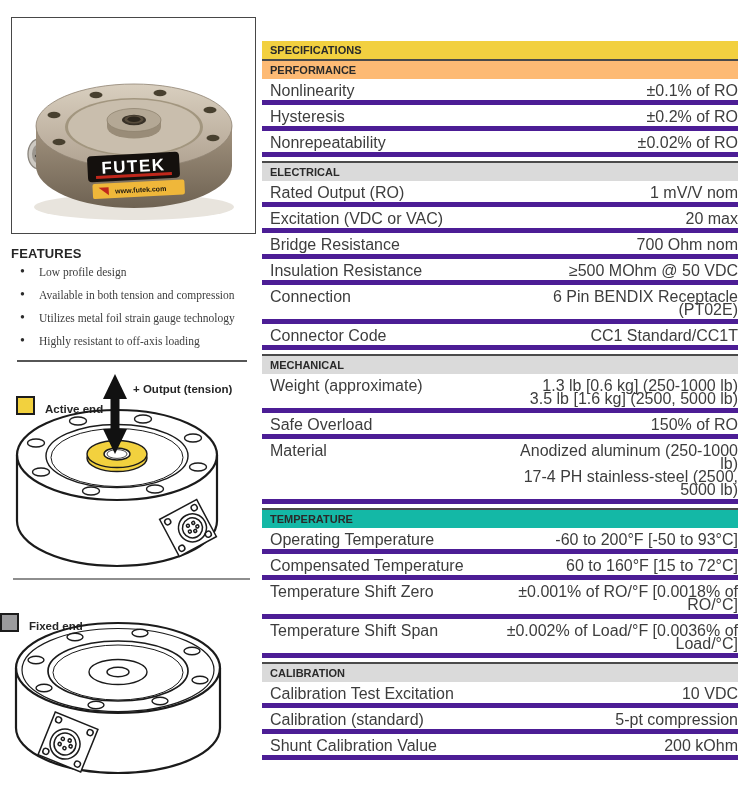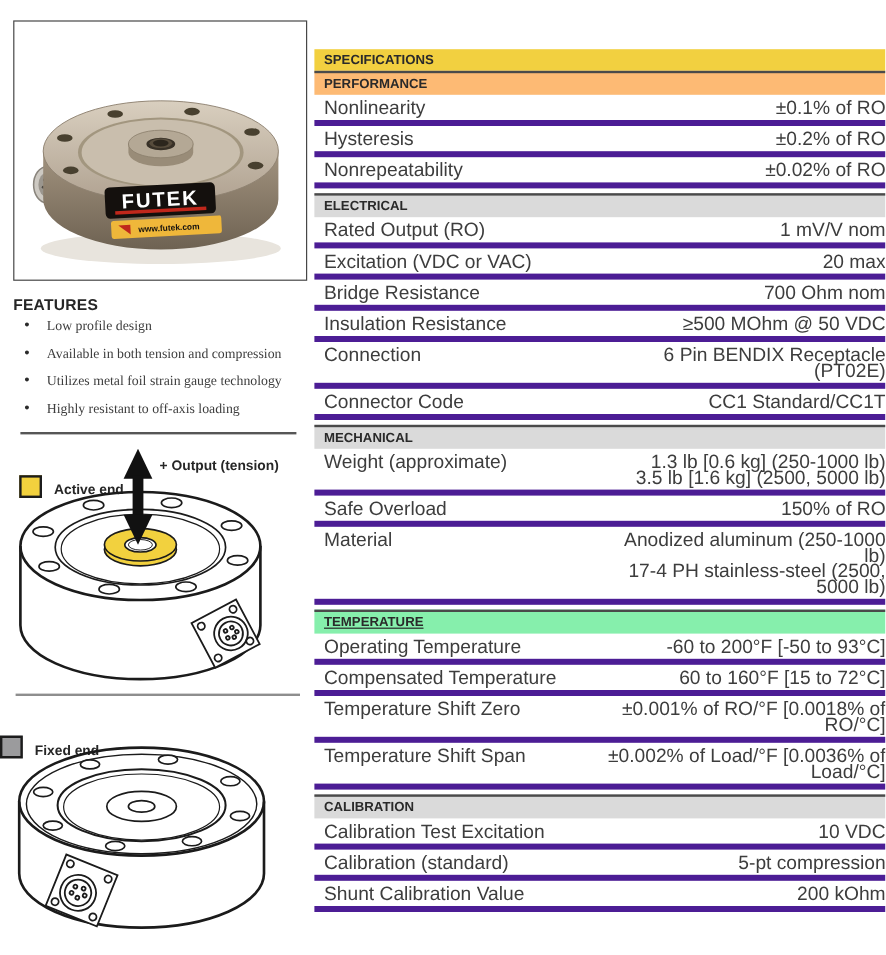--- a/index.html
+++ b/index.html
@@ -303,21 +303,21 @@
             <div>150% of RO</div>
           </div>
         </div>
         <div class="spec-row">
           <div class="label">Material</div>
           <div class="value">
             <div>Anodized aluminum (250-1000 lb)</div>
             <div>17-4 PH stainless-steel (2500, 5000 lb)</div>
           </div>
         </div>
-        <div class="section-band" style="background: #86efac; text-decoration: underline;">TEMPERATURE</div>
+        <div class="section-band" style="background: #14b8a6;">TEMPERATURE</div>
         <div class="spec-row">
           <div class="label">Operating Temperature</div>
           <div class="value">
             <div>-60 to 200°F [-50 to 93°C]</div>
           </div>
         </div>
         <div class="spec-row">
           <div class="label">Compensated Temperature</div>
           <div class="value">
             <div>60 to 160°F [15 to 72°C]</div>

